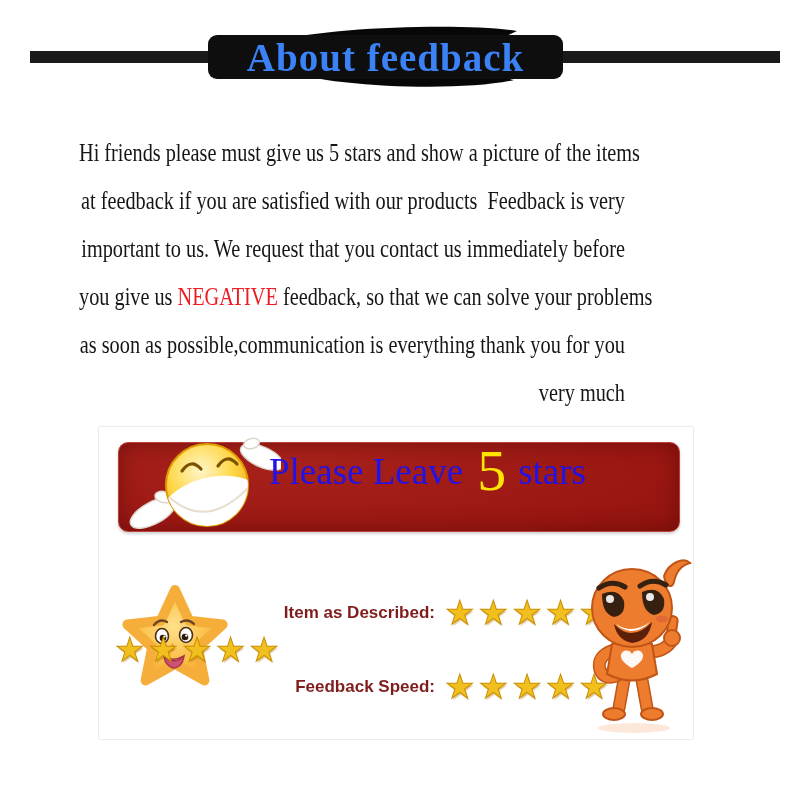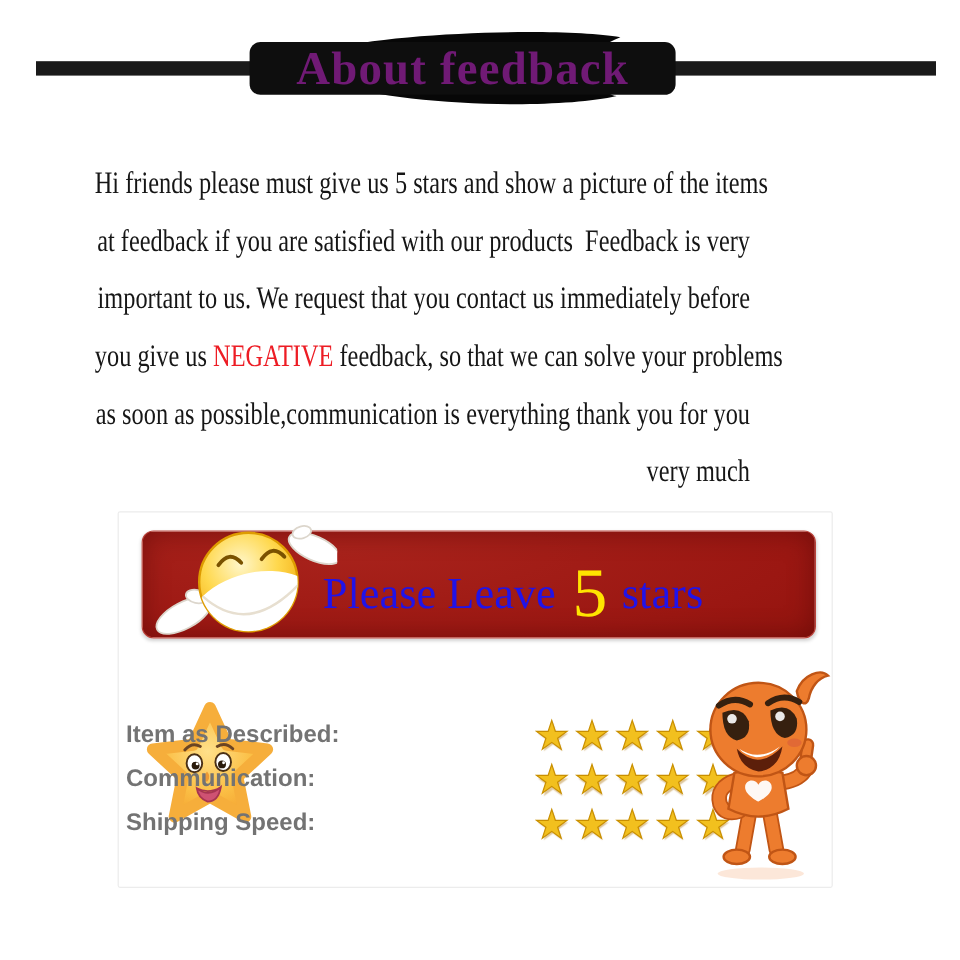--- a/index.html
+++ b/index.html
@@ -3,53 +3,53 @@
 <meta charset="utf-8">
 <style>
   html,body{margin:0;padding:0;background:#ffffff;}
   .page{position:relative;width:800px;height:800px;background:#fff;overflow:hidden;
         font-family:"Liberation Serif", serif;}
 
   
   .header-svg{position:absolute;left:0;top:0;}
   .page-title{position:absolute;left:208px;top:35px;width:355px;height:44px;
     display:flex;align-items:center;justify-content:center;
-    color:#701a75;font-size:39px;font-weight:bold;letter-spacing:1px;
+    color:#3b82f6;font-size:39px;font-weight:bold;letter-spacing:1px;
     font-family:"Liberation Serif", serif;}
 
   
   .paragraph{position:absolute;left:79px;top:129px;width:700px;color:#161616;text-align:right;}
   .pline{white-space:pre;font-size:26px;line-height:48px;height:48px;
     transform:scaleX(.78);transform-origin:0 50%;}
   .neg{font-weight:normal;}
 
   
   .photo-frame{position:absolute;left:98px;top:426px;width:594px;height:312px;
     border:1px solid #ececec;border-radius:2px;}
 
   
   .red-banner{position:absolute;left:118px;top:442px;width:560px;height:88px;
     border-radius:10px;
     background:radial-gradient(120% 160% at 30% 20%, #a8221b 0%, #9b1712 55%, #871009 100%);
     border:1px solid #b8433b;
     box-shadow:inset 0 0 22px rgba(60,0,0,.4), 0 2px 3px rgba(0,0,0,.18);}
   .emoji-svg{position:absolute;left:2px;top:-8px;}
-  .bline1{position:absolute;left:150px;top:22px;font-size:37px;line-height:57px;
+  .bline1{position:absolute;left:150px;top:6px;font-size:37px;line-height:43px;
     white-space:nowrap;}
   .bline1,.bline2{color:#2113e8;font-family:"Liberation Serif", serif;}
   .five{font-size:58px;color:#ffe400;margin:0 12px 0 14px;vertical-align:-6px;
     font-weight:normal;}
   .bline2{position:absolute;right:16px;top:44px;font-size:36px;line-height:40px;
     word-spacing:10px;white-space:nowrap;}
 
   
   .ratings{position:absolute;left:105px;top:594px;width:540px;}
   .rrow{display:grid;grid-template-columns:330px auto;align-items:center;height:37px;}
-  .rlabel{text-align:left;font-family:"Liberation Sans", sans-serif;
-    font-weight:bold;font-size:20px;color:#737373;}
+  .rlabel{text-align:right;font-family:"Liberation Sans", sans-serif;
+    font-weight:bold;font-size:17px;color:#7f1d1d;}
   .rstars{margin-left:10px;font-size:33px;letter-spacing:4px;color:#f2c01e;
     -webkit-text-stroke:1px #c98f00;text-shadow:1px 2px 1px rgba(170,110,0,.4);
     line-height:37px;font-family:"DejaVu Sans", sans-serif;}
 
   .star-mascot-svg{position:absolute;left:120px;top:583px;}
   .taobao-mascot-svg{position:absolute;left:572px;top:556px;}
 </style>
 </head>
 <body>
 
@@ -128,25 +128,24 @@
     <path d="M44,74 Q54,82 64,73 Q62,85 53,85 Q45,82 44,74 Z" fill="#cf5272" stroke="#a63551" stroke-width="1.5"></path>
     <path d="M44,74 Q54,79 64,73" stroke="#a63551" stroke-width="1.5" fill="none"></path>
   </svg>
 
   <div class="ratings">
     <div class="rrow">
       <span class="rlabel">Item as Described:</span>
       <span class="rstars">★★★★★</span>
     </div>
     <div class="rrow">
-      <span class="rlabel">Communication:</span>
       <span class="rstars">★★★★★</span>
     </div>
     <div class="rrow">
-      <span class="rlabel">Shipping Speed:</span>
+      <span class="rlabel">Feedback Speed:</span>
       <span class="rstars">★★★★★</span>
     </div>
   </div>
 
   <svg class="taobao-mascot-svg" width="124" height="180" viewBox="0 0 124 180">
     <ellipse cx="62" cy="172" rx="36" ry="5" fill="#ED7C2E" opacity=".18"></ellipse>
 
     <path d="M52,124 L47,152" stroke="#C05515" stroke-width="13" stroke-linecap="round"></path>
     <path d="M52,124 L47,152" stroke="#ED7C2E" stroke-width="10" stroke-linecap="round"></path>
     <path d="M70,124 L75,152" stroke="#C05515" stroke-width="13" stroke-linecap="round"></path>

